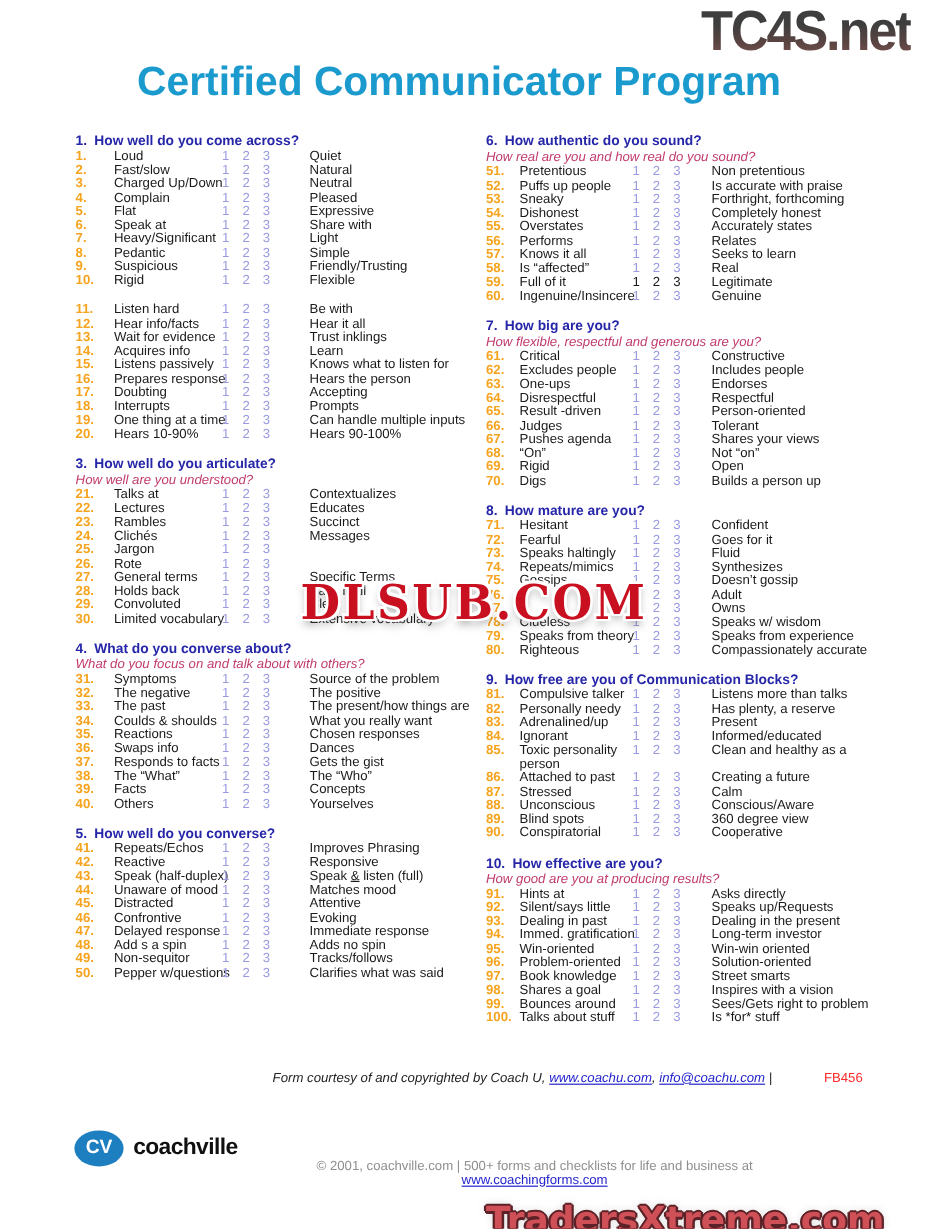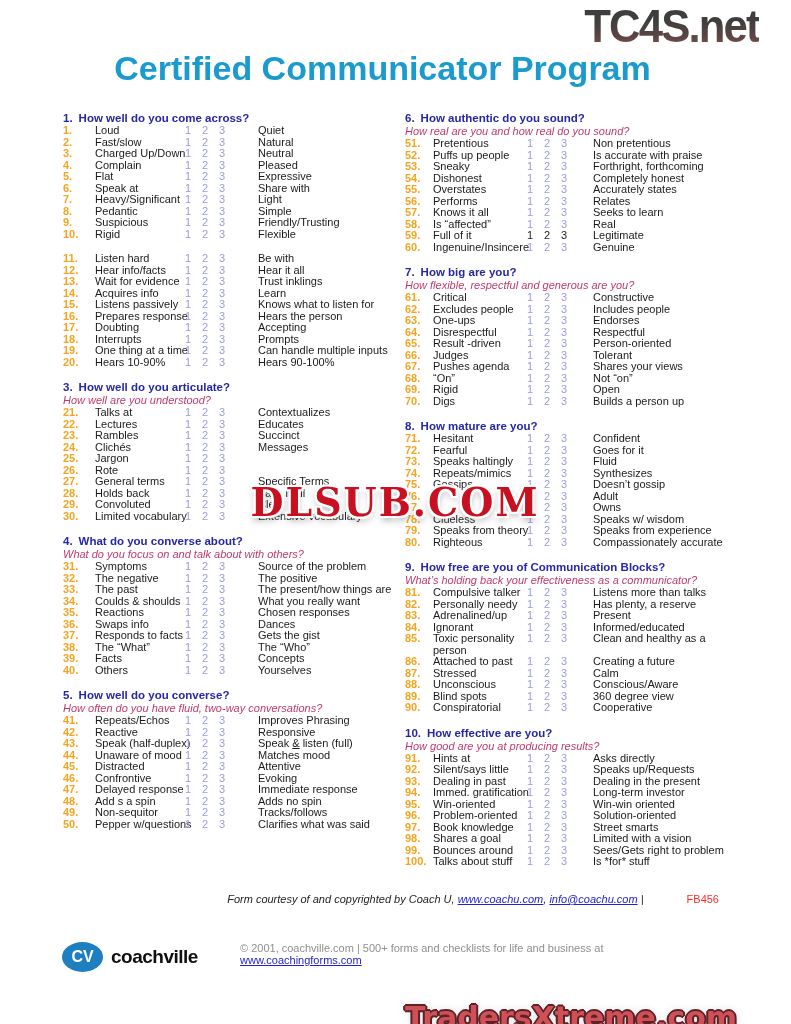--- a/index.html
+++ b/index.html
@@ -75,22 +75,22 @@
 
   .footer { position:absolute; top:942px; left:60px; width:671px; height:34px; }
   .logo { position:absolute; left:2px; top:0; display:flex; align-items:center; gap:8px; }
   .logo-mark {
     width:41px; height:30px; border-radius:50%; background:#1d7fc0;
     color:#ffffff; font-weight:bold; font-size:16px;
     display:flex; align-items:center; justify-content:center;
   }
   .logo-name { font-size:19px; font-weight:bold; color:#101010; letter-spacing:-0.5px; }
   .copyright {
-    position:absolute; left:180px; right:80px; top:0;
-    text-align:left; font-size:11px; color:#8f8f8f;
+    position:absolute; left:180px; right:80px; top:24px;
+    text-align:center; font-size:11px; color:#8f8f8f;
   }
 </style>
 </head>
 <body>
 
 <div class="page">
 
   <div class="wm-tc4s">TC4S.net</div>
 
   <div class="title">Certified Communicator Program</div>
@@ -345,21 +345,20 @@
           </div>
           <div class="row">
             <span class="num">40.</span>
             <span class="left">Others</span>
             <span class="scale"><span>1</span><span>2</span><span>3</span></span>
             <span class="right">Yourselves</span>
           </div>
         </div>
         <div class="section">
           <div class="heading"><span class="hnum">5.</span><span class="htext">How well do you converse?</span></div>
-          <div class="subtitle">How often do you have fluid, two-way conversations?</div>
           <div class="row">
             <span class="num">41.</span>
             <span class="left">Repeats/Echos</span>
             <span class="scale"><span>1</span><span>2</span><span>3</span></span>
             <span class="right">Improves Phrasing</span>
           </div>
           <div class="row">
             <span class="num">42.</span>
             <span class="left">Reactive</span>
             <span class="scale"><span>1</span><span>2</span><span>3</span></span>
@@ -602,21 +601,20 @@
           </div>
           <div class="row">
             <span class="num">80.</span>
             <span class="left">Righteous</span>
             <span class="scale"><span>1</span><span>2</span><span>3</span></span>
             <span class="right">Compassionately accurate</span>
           </div>
         </div>
         <div class="section">
           <div class="heading"><span class="hnum">9.</span><span class="htext">How free are you of Communication Blocks?</span></div>
-          <div class="subtitle">What’s holding back your effectiveness as a communicator?</div>
           <div class="row">
             <span class="num">81.</span>
             <span class="left">Compulsive talker</span>
             <span class="scale"><span>1</span><span>2</span><span>3</span></span>
             <span class="right">Listens more than talks</span>
           </div>
           <div class="row">
             <span class="num">82.</span>
             <span class="left">Personally needy</span>
             <span class="scale"><span>1</span><span>2</span><span>3</span></span>
@@ -719,21 +717,21 @@
           <div class="row">
             <span class="num">97.</span>
             <span class="left">Book knowledge</span>
             <span class="scale"><span>1</span><span>2</span><span>3</span></span>
             <span class="right">Street smarts</span>
           </div>
           <div class="row">
             <span class="num">98.</span>
             <span class="left">Shares a goal</span>
             <span class="scale"><span>1</span><span>2</span><span>3</span></span>
-            <span class="right">Limited with a vision</span>
+            <span class="right">Inspires with a vision</span>
           </div>
           <div class="row">
             <span class="num">99.</span>
             <span class="left">Bounces around</span>
             <span class="scale"><span>1</span><span>2</span><span>3</span></span>
             <span class="right">Sees/Gets right to problem</span>
           </div>
           <div class="row">
             <span class="num">100.</span>
             <span class="left">Talks about stuff</span>

